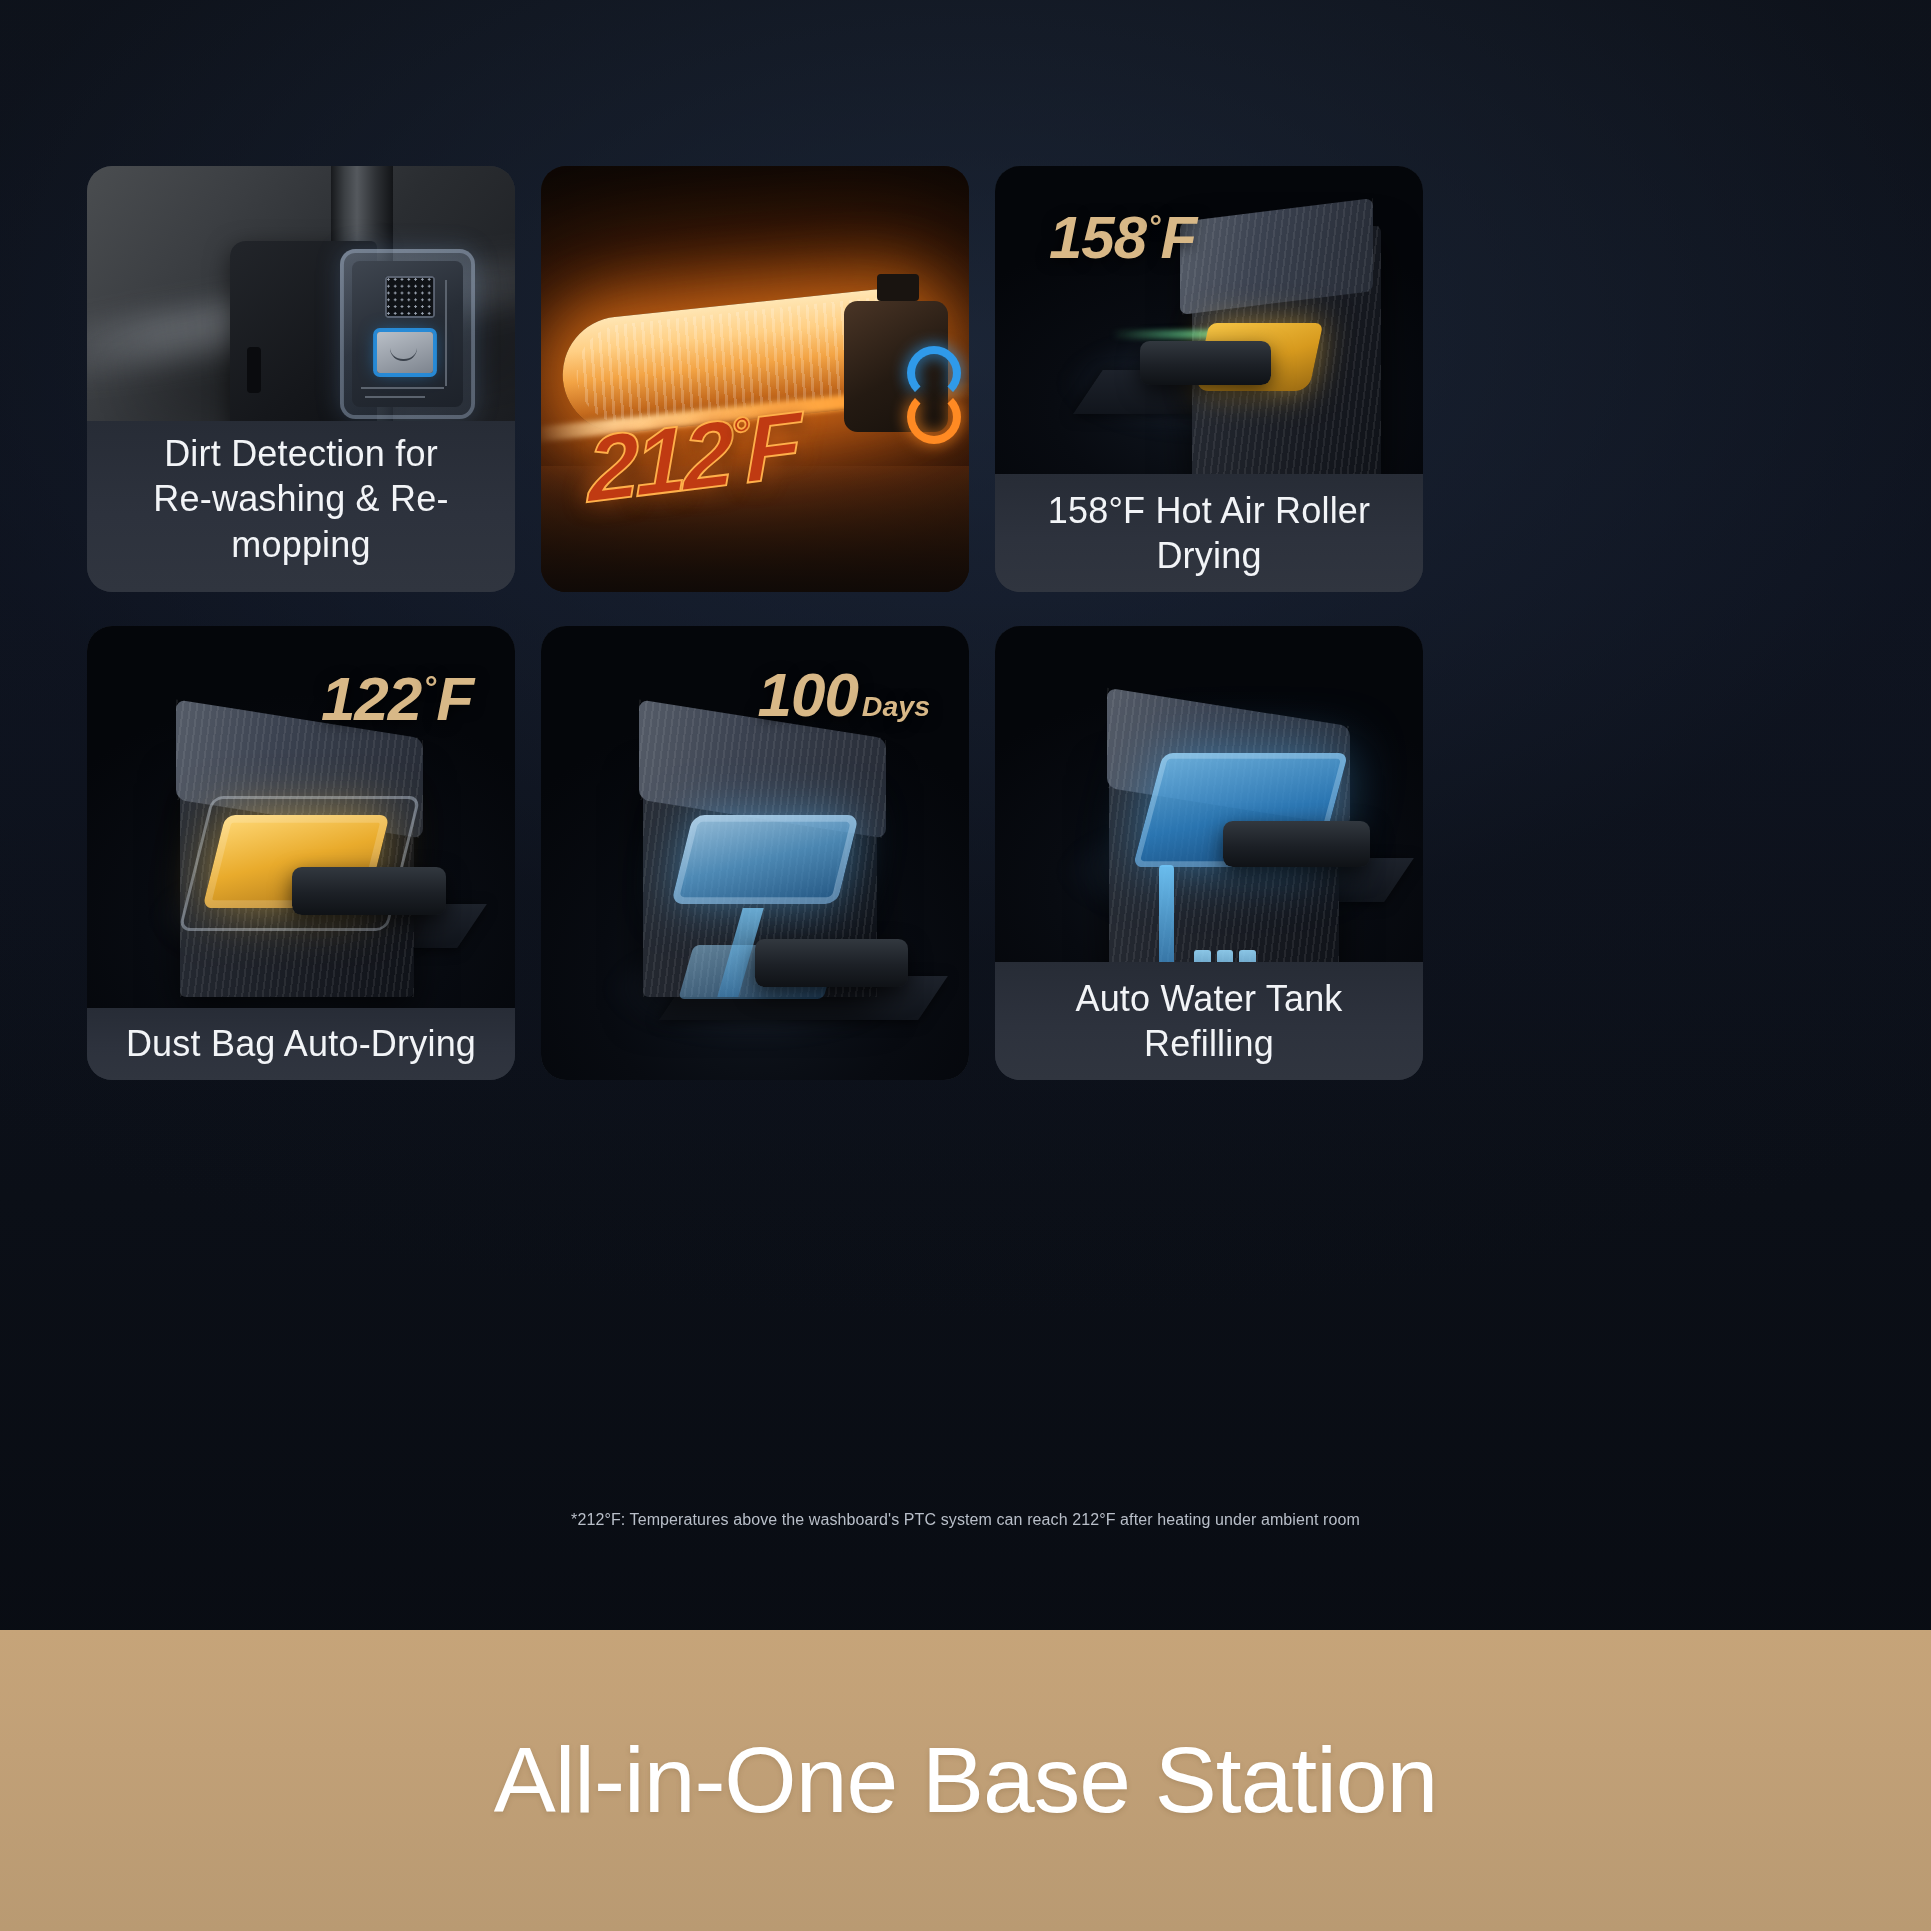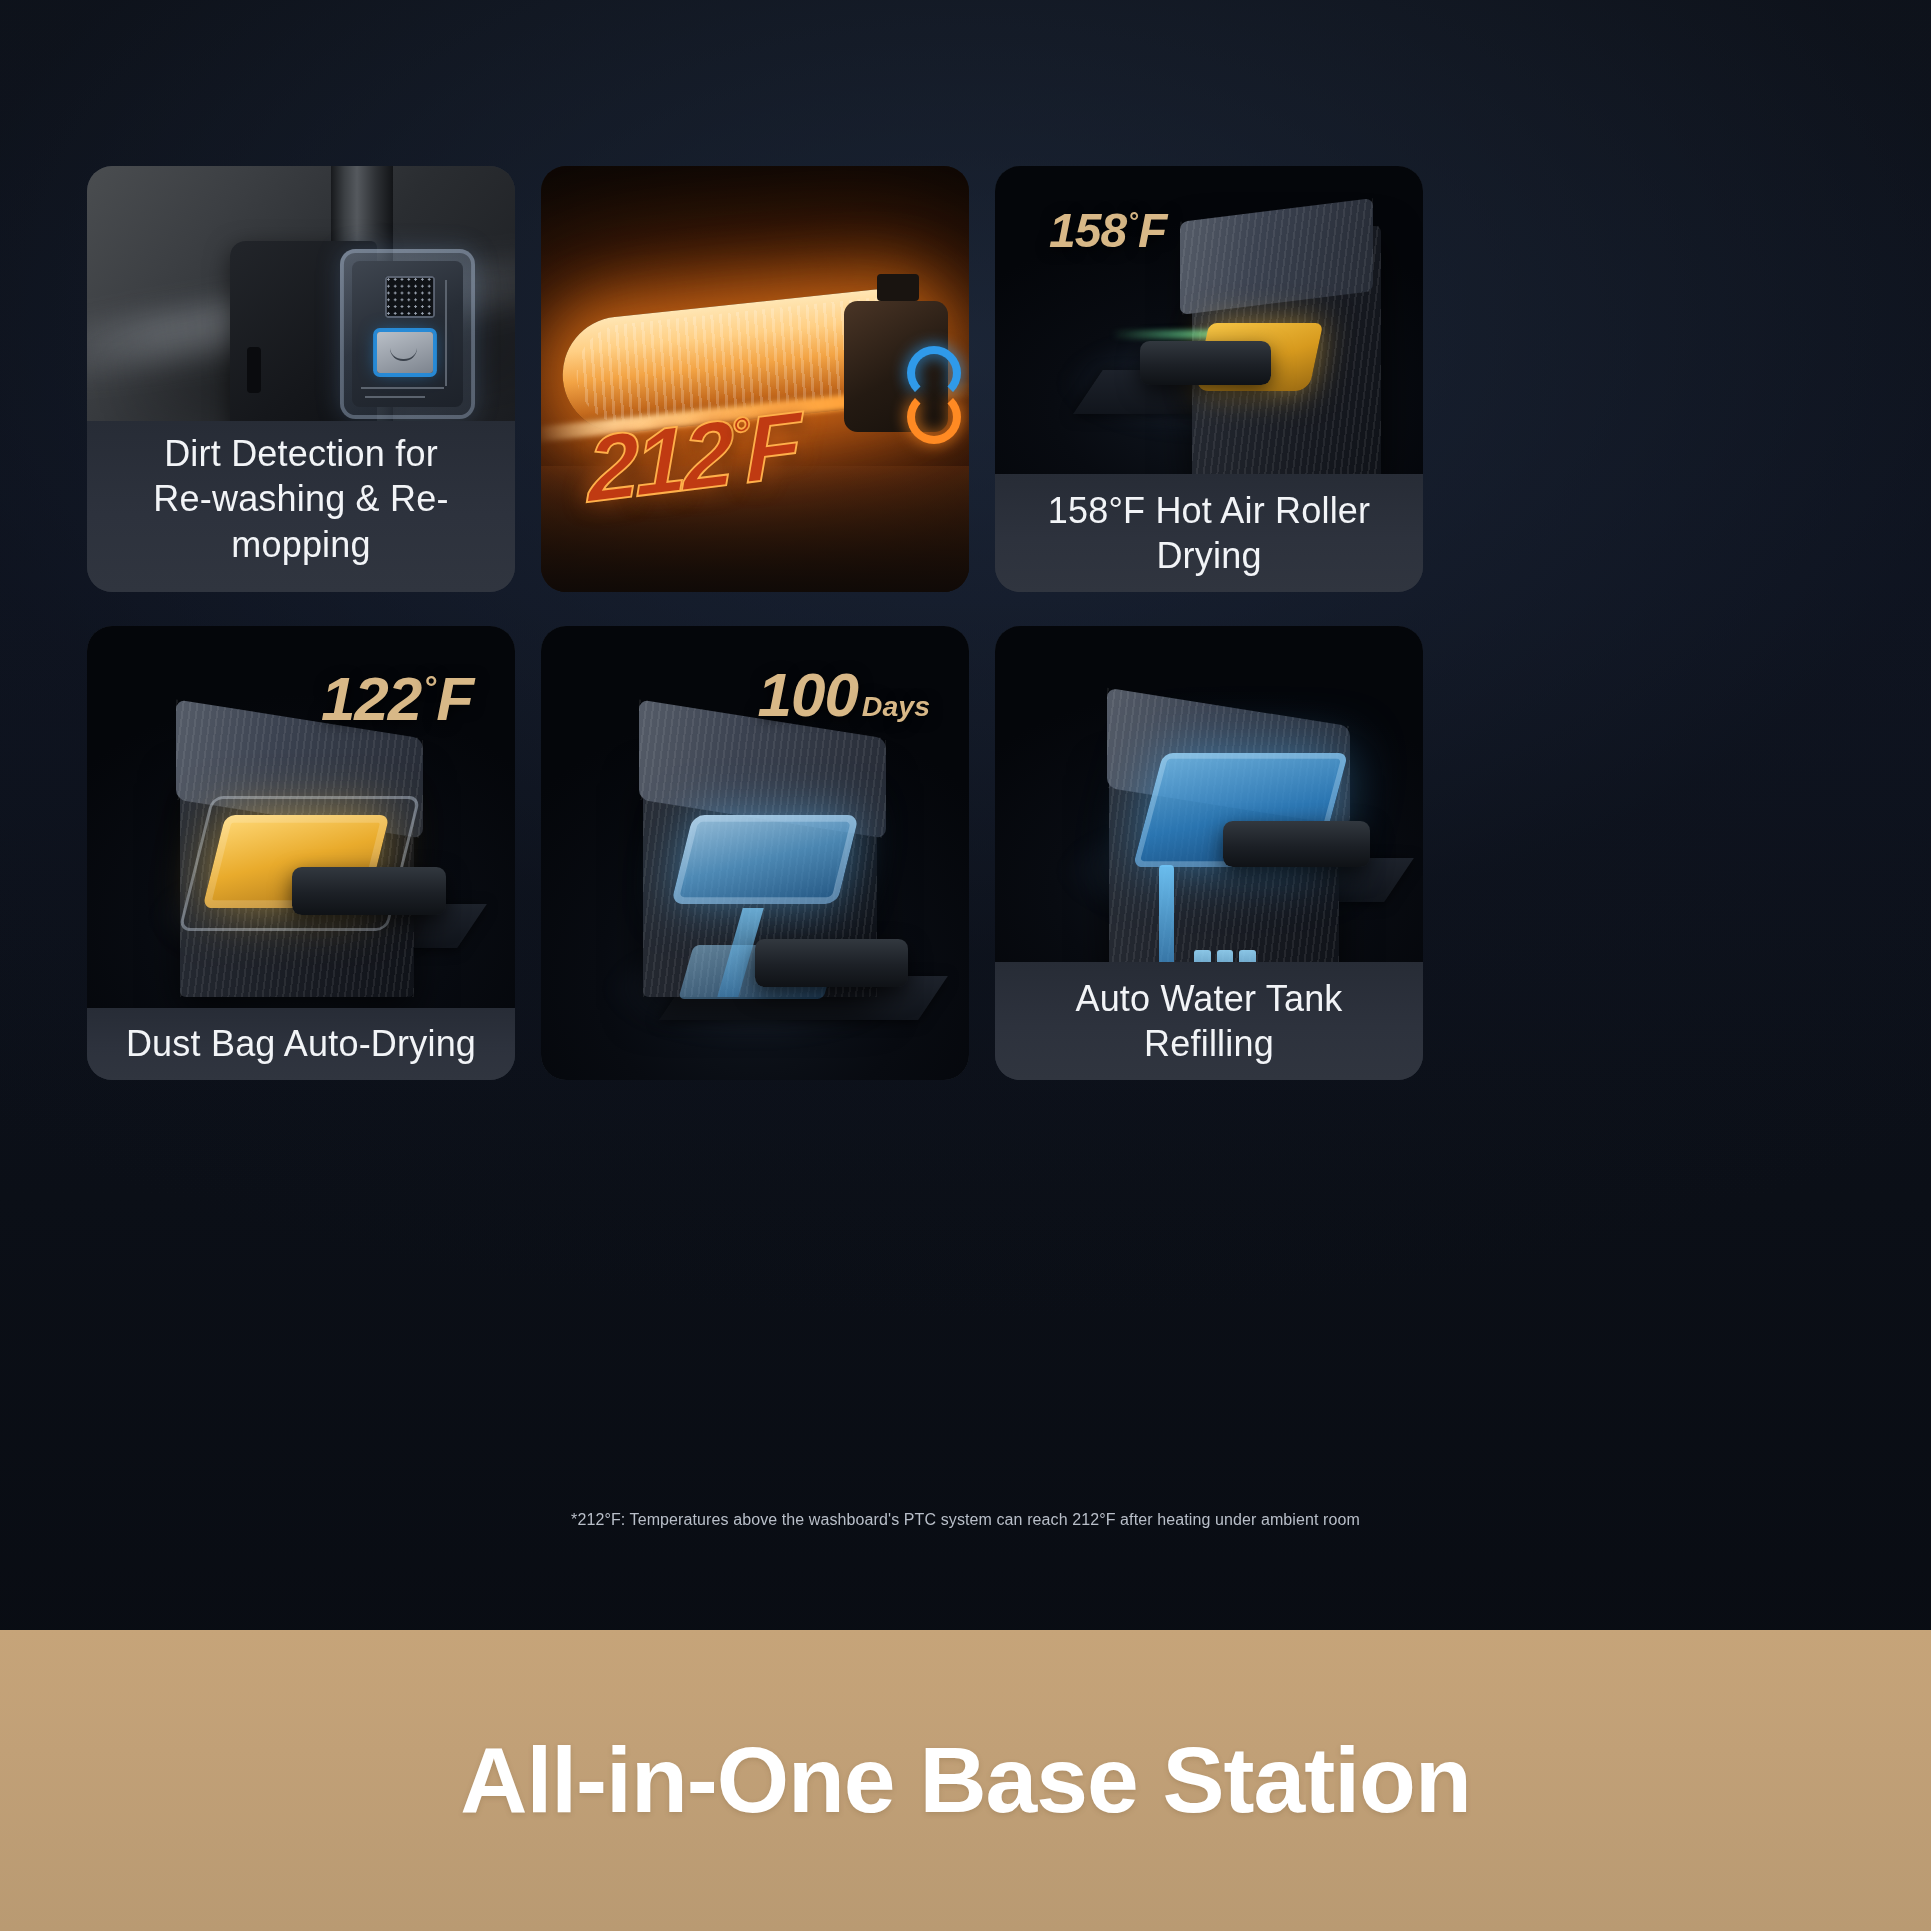--- a/index.html
+++ b/index.html
@@ -61,21 +61,21 @@
     font-style:italic;
     font-weight:700;
     letter-spacing:-1px;
     color:#d8b887;
     text-shadow:0 1.9px 13.5px rgba(0,0,0,.75);
     white-space:nowrap;
     z-index:5;
   }
   .badge .deg { font-size:.52em; vertical-align:super; margin-left:1.9px; letter-spacing:0; }
   .badge .unit { font-size:.46em; font-style:italic; font-weight:700; margin-left:3.9px; letter-spacing:0; }
-  .badge-158 { left:54px; top:37px; font-size:48px;font-style:italic; }
+  .badge-158 { left:54px; top:37px; font-size:60px;font-style:italic; }
   .badge-122 { right:42px; top:37px; font-size:62px; }
   .badge-100 { right:39px; top:33px; font-size:62px; }
 
   
   .m1 { background:linear-gradient(128deg,#4a4d50 0%,#3c3f43 26%,#2a2d31 56%,#1a1c20 100%); }
   .m1 .streak {
     position:absolute; left:-12%; top:48%; width:130%; height:50px;
     background:linear-gradient(90deg,rgba(255,255,255,0) 0%,rgba(185,192,200,.30) 22%,rgba(200,207,215,.34) 55%,rgba(255,255,255,0) 100%);
     filter:blur(12.6px); transform:rotate(-9deg);
   }
@@ -294,21 +294,21 @@
 
   
   .banner {
     position:absolute; left:0; right:0; bottom:0; height:301px;
     background:linear-gradient(180deg,#c6a479 0%,#c1a077 40%,#b99a72 100%);
     display:flex; align-items:center; justify-content:center;
   }
   .banner h1 {
     color:#ffffff;
     font-size:93px;
-    font-weight:700;
+    font-weight:400;
     letter-spacing:-1px;
     text-shadow:0 1.9px 5.8px rgba(120,90,55,.25);
   }
 </style>
 </head>
 <body>
 
 <div class="page">
   <div class="bg-wash"></div>
 

